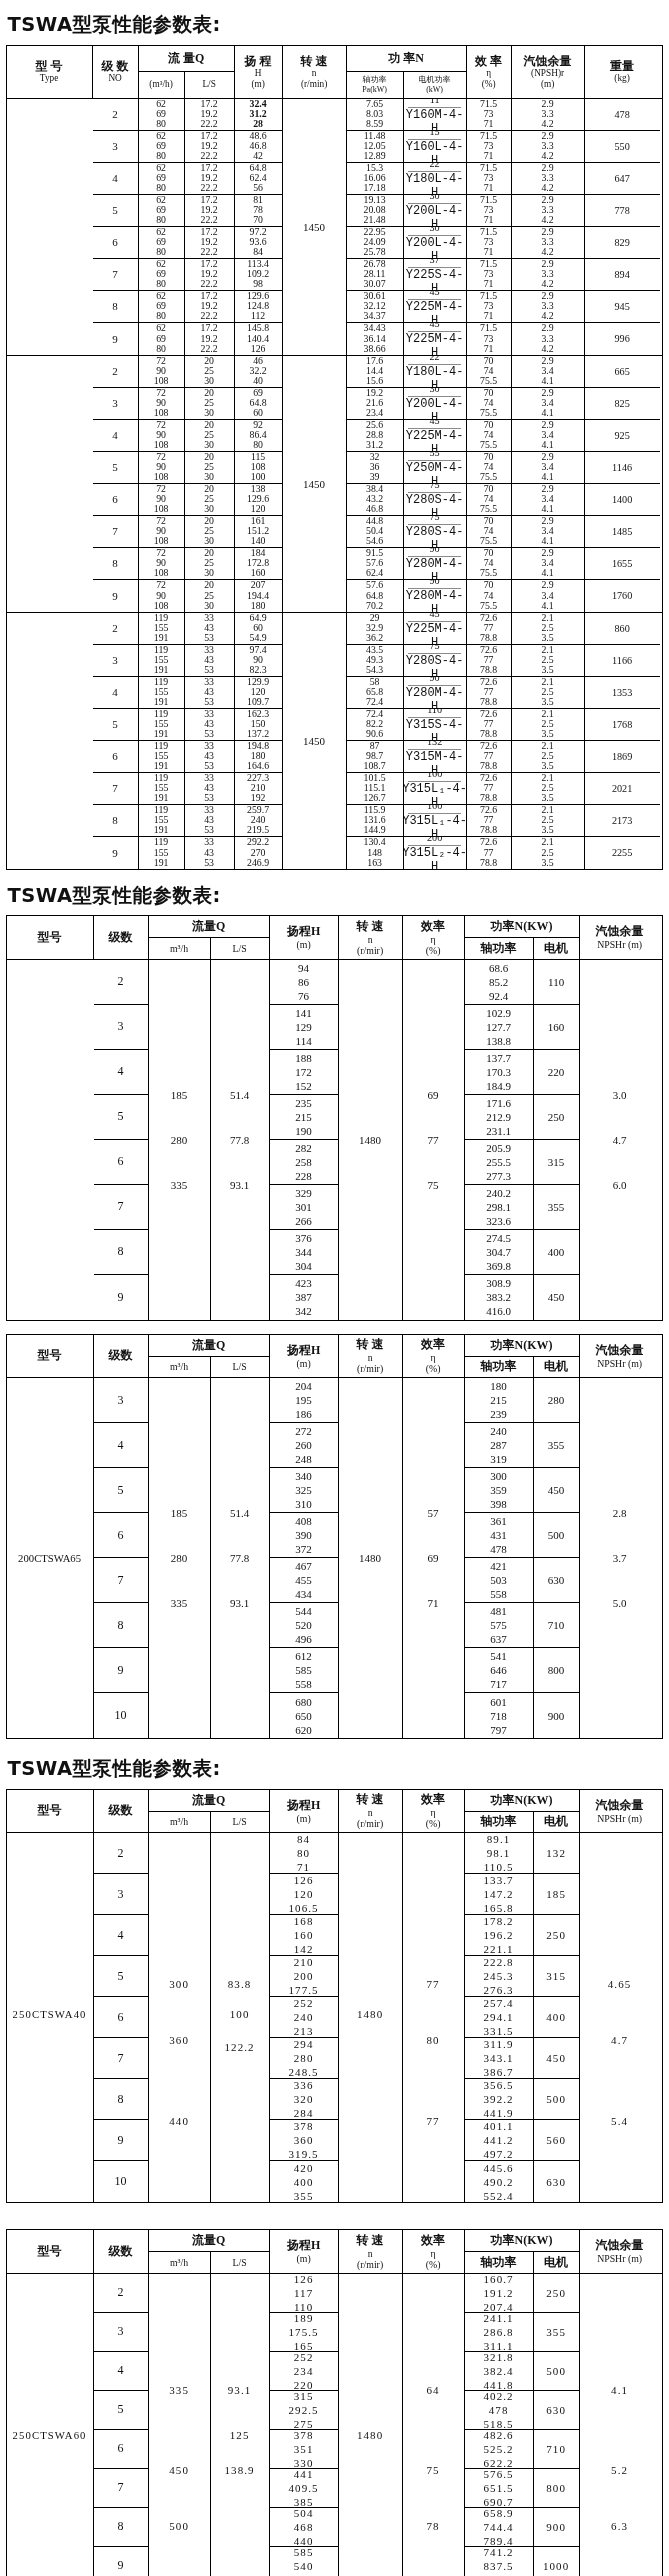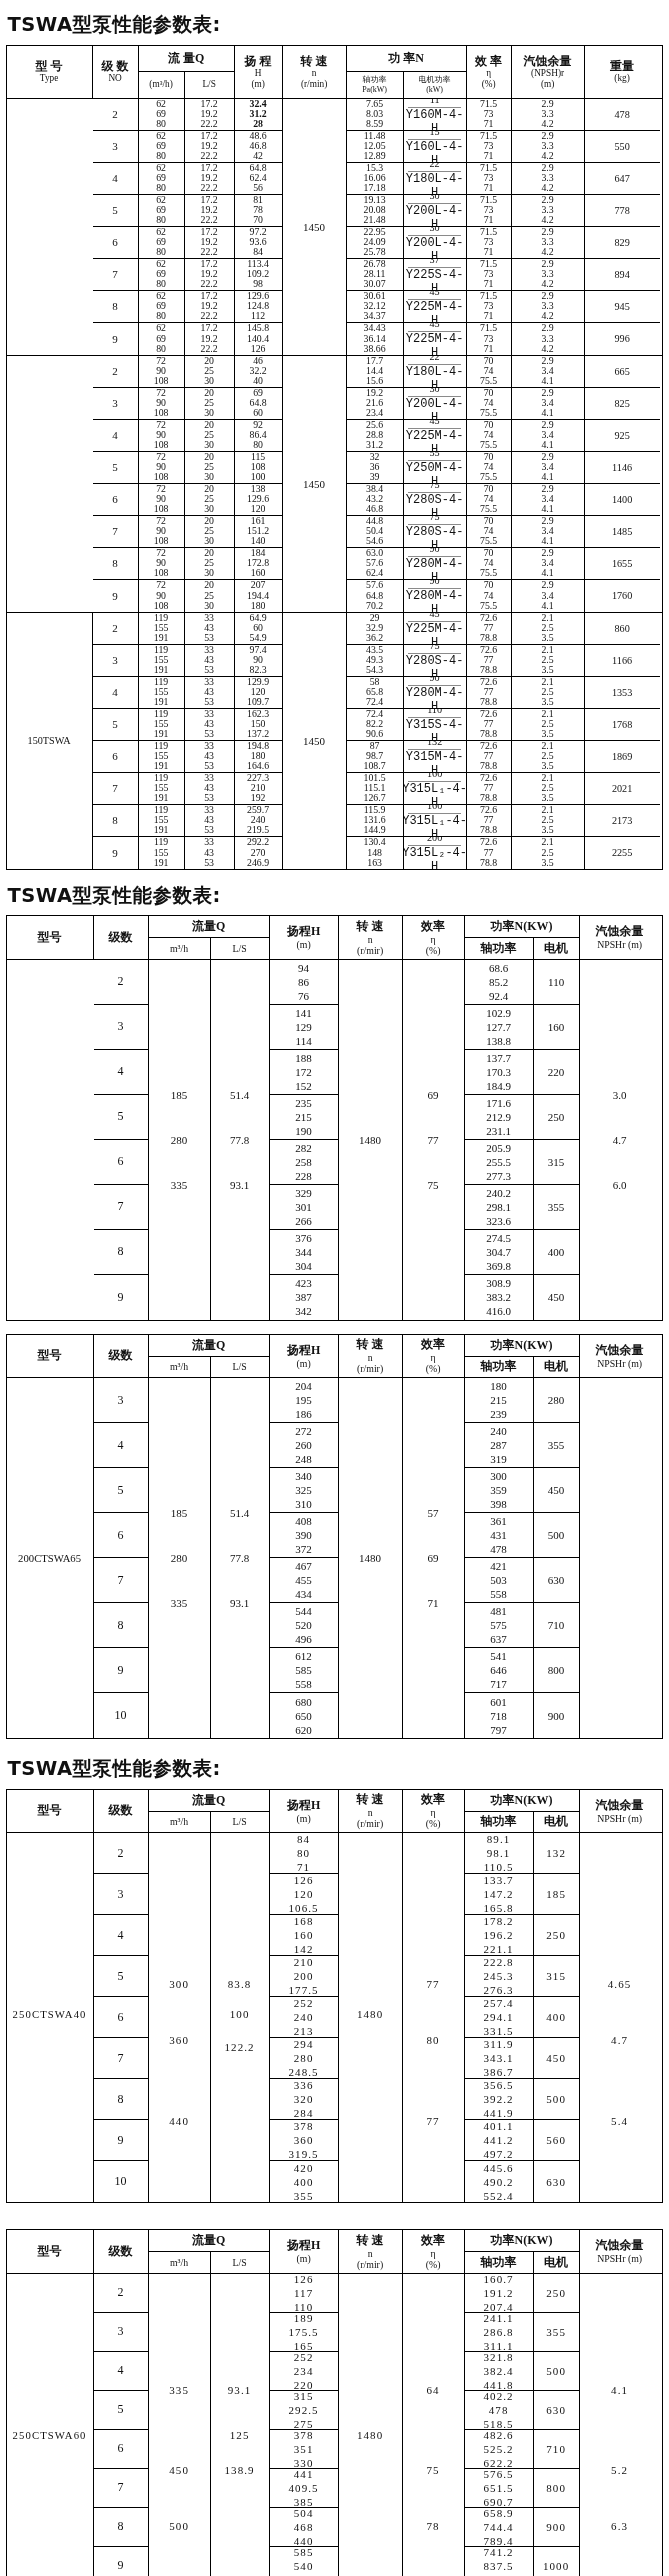--- a/index.html
+++ b/index.html
@@ -402,21 +402,21 @@
           <div class="num">20</div>
           <div class="num">25</div>
           <div class="num">30</div>
         </div>
         <div class="cell bb" style="grid-area: 1 / 5;">
           <div class="num">46</div>
           <div class="num">32.2</div>
           <div class="num">40</div>
         </div>
         <div class="cell bb" style="grid-area: 1 / 7;">
-          <div class="num">17.7</div>
+          <div class="num">17.6</div>
           <div class="num">14.4</div>
           <div class="num">15.6</div>
         </div>
         <div class="cell bb" style="grid-area: 1 / 8;">
           <div class="kw">22</div>
           <div class="mm">Y180L-4-H</div>
         </div>
         <div class="cell bb" style="grid-area: 1 / 9;">
           <div class="num">70</div>
           <div class="num">74</div>
@@ -618,21 +618,21 @@
           <div class="num">20</div>
           <div class="num">25</div>
           <div class="num">30</div>
         </div>
         <div class="cell bb" style="grid-area: 7 / 5;">
           <div class="num">184</div>
           <div class="num">172.8</div>
           <div class="num">160</div>
         </div>
         <div class="cell bb" style="grid-area: 7 / 7;">
-          <div class="num">63.0</div>
+          <div class="num">91.5</div>
           <div class="num">57.6</div>
           <div class="num">62.4</div>
         </div>
         <div class="cell bb" style="grid-area: 7 / 8;">
           <div class="kw">90</div>
           <div class="mm">Y280M-4-H</div>
         </div>
         <div class="cell bb" style="grid-area: 7 / 9;">
           <div class="num">70</div>
           <div class="num">74</div>
@@ -675,21 +675,20 @@
           <div class="num">75.5</div>
         </div>
         <div class="cell " style="grid-area: 8 / 10;">
           <div class="num">2.9</div>
           <div class="num">3.4</div>
           <div class="num">4.1</div>
         </div>
         <div class="cell nr wt" style="grid-area: 8 / 11;">1760</div>
       </div>
       <div class="blk grid" style="grid-template-columns: 86px 46px 46px 50px 48px 64px 57px 63px 45px 73px 75px; grid-auto-rows: 32px;">
-        <div class="cell model" style="grid-area: 1 / 1 / span 8;">150TSWA</div>
         <div class="cell speedv" style="grid-area: 1 / 6 / span 8;">1450</div>
         <div class="cell bb stageno" style="grid-area: 1 / 2;">2</div>
         <div class="cell bb" style="grid-area: 1 / 3;">
           <div class="num">119</div>
           <div class="num">155</div>
           <div class="num">191</div>
         </div>
         <div class="cell bb" style="grid-area: 1 / 4;">
           <div class="num">33</div>
           <div class="num">43</div>
@@ -1203,20 +1202,25 @@
           <span class="mv num" style="top: 62.5%;">93.1</span>
         </div>
         <div class="cell rel" style="grid-area: 1 / 6 / span 8;">
           <span class="mv num" style="top: 50%;">1480</span>
         </div>
         <div class="cell rel" style="grid-area: 1 / 7 / span 8;">
           <span class="mv num" style="top: 37.5%;">57</span>
           <span class="mv num" style="top: 50%;">69</span>
           <span class="mv num" style="top: 62.5%;">71</span>
         </div>
+        <div class="cell rel nr" style="grid-area: 1 / 10 / span 8;">
+          <span class="mv num" style="top: 37.5%;">2.8</span>
+          <span class="mv num" style="top: 50%;">3.7</span>
+          <span class="mv num" style="top: 62.5%;">5.0</span>
+        </div>
         <div class="cell bb stageno" style="grid-area: 1 / 2;">3</div>
         <div class="cell bb" style="grid-area: 1 / 5;">
           <div class="num">204</div>
           <div class="num">195</div>
           <div class="num">186</div>
         </div>
         <div class="cell bb" style="grid-area: 1 / 8;">
           <div class="num">180</div>
           <div class="num">215</div>
           <div class="num">239</div>

